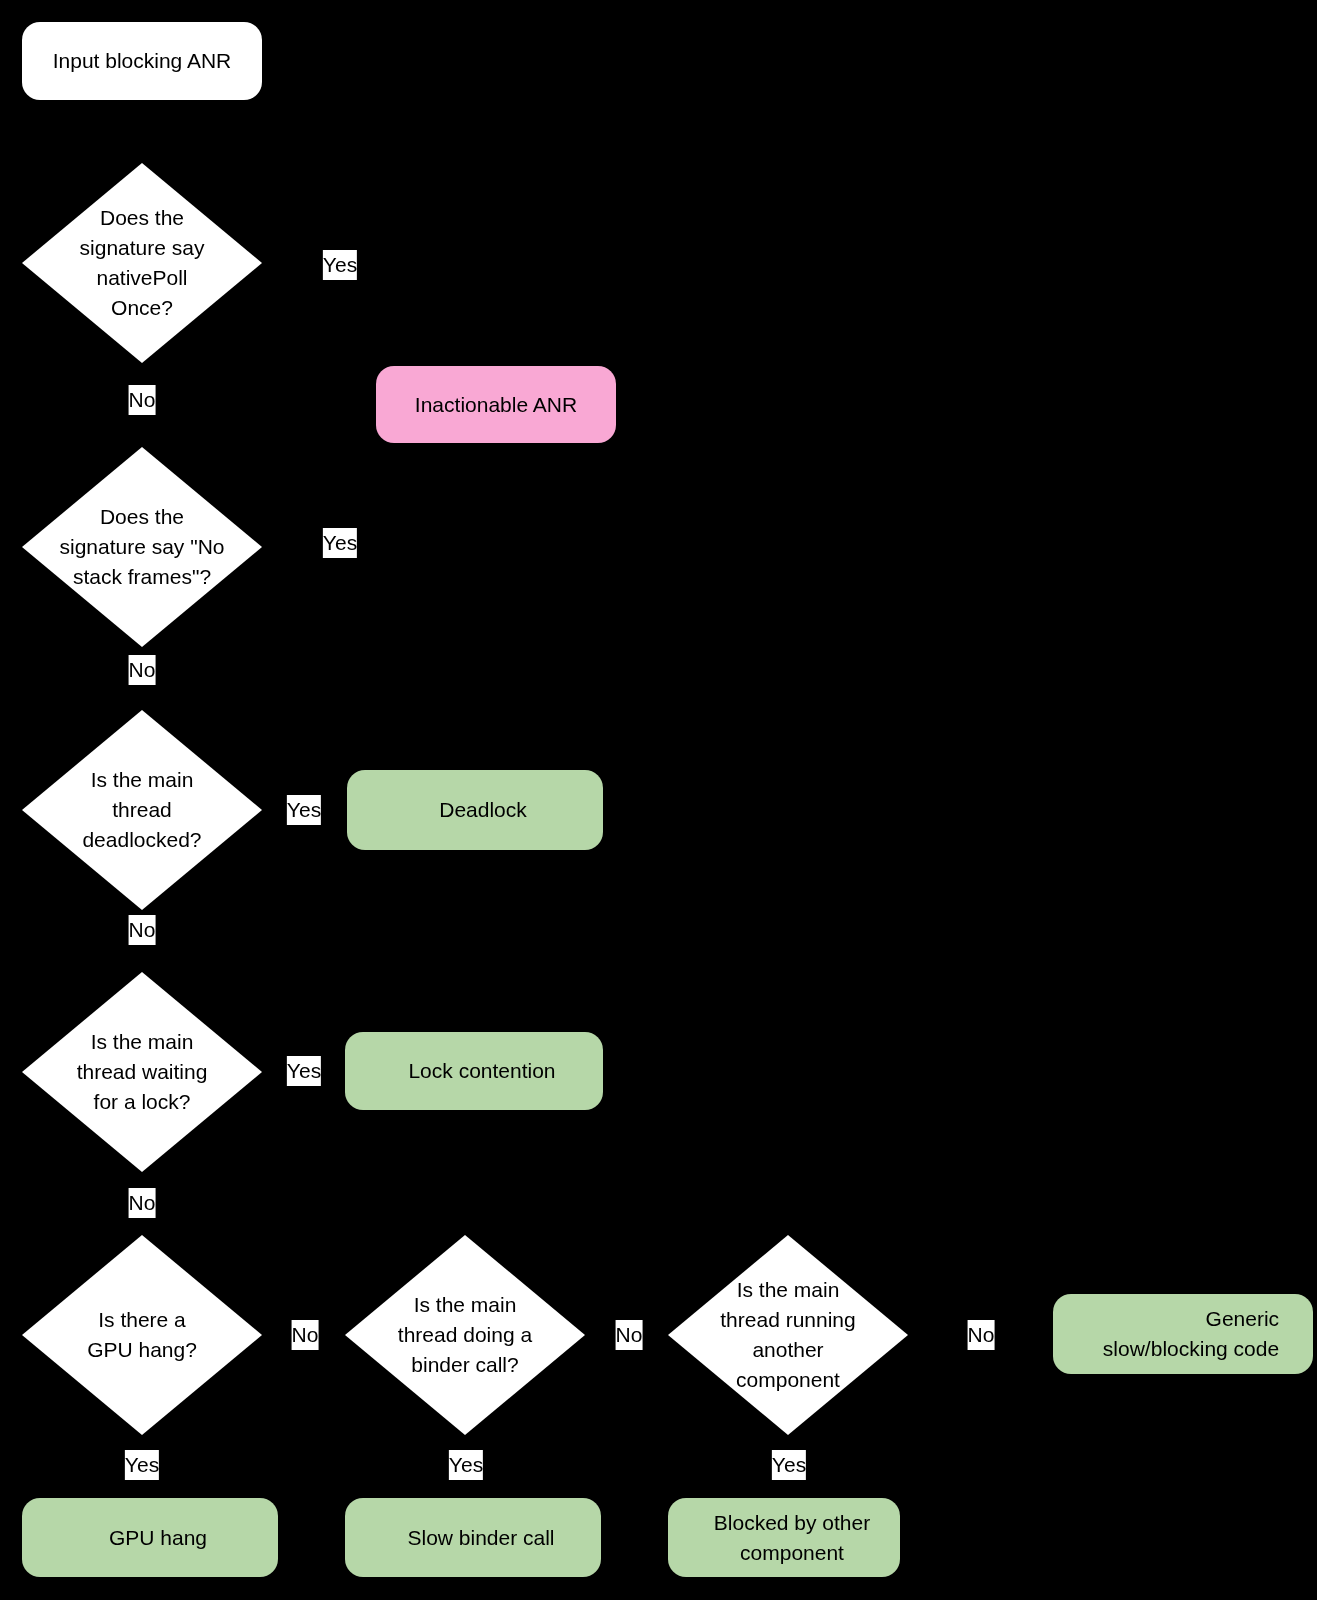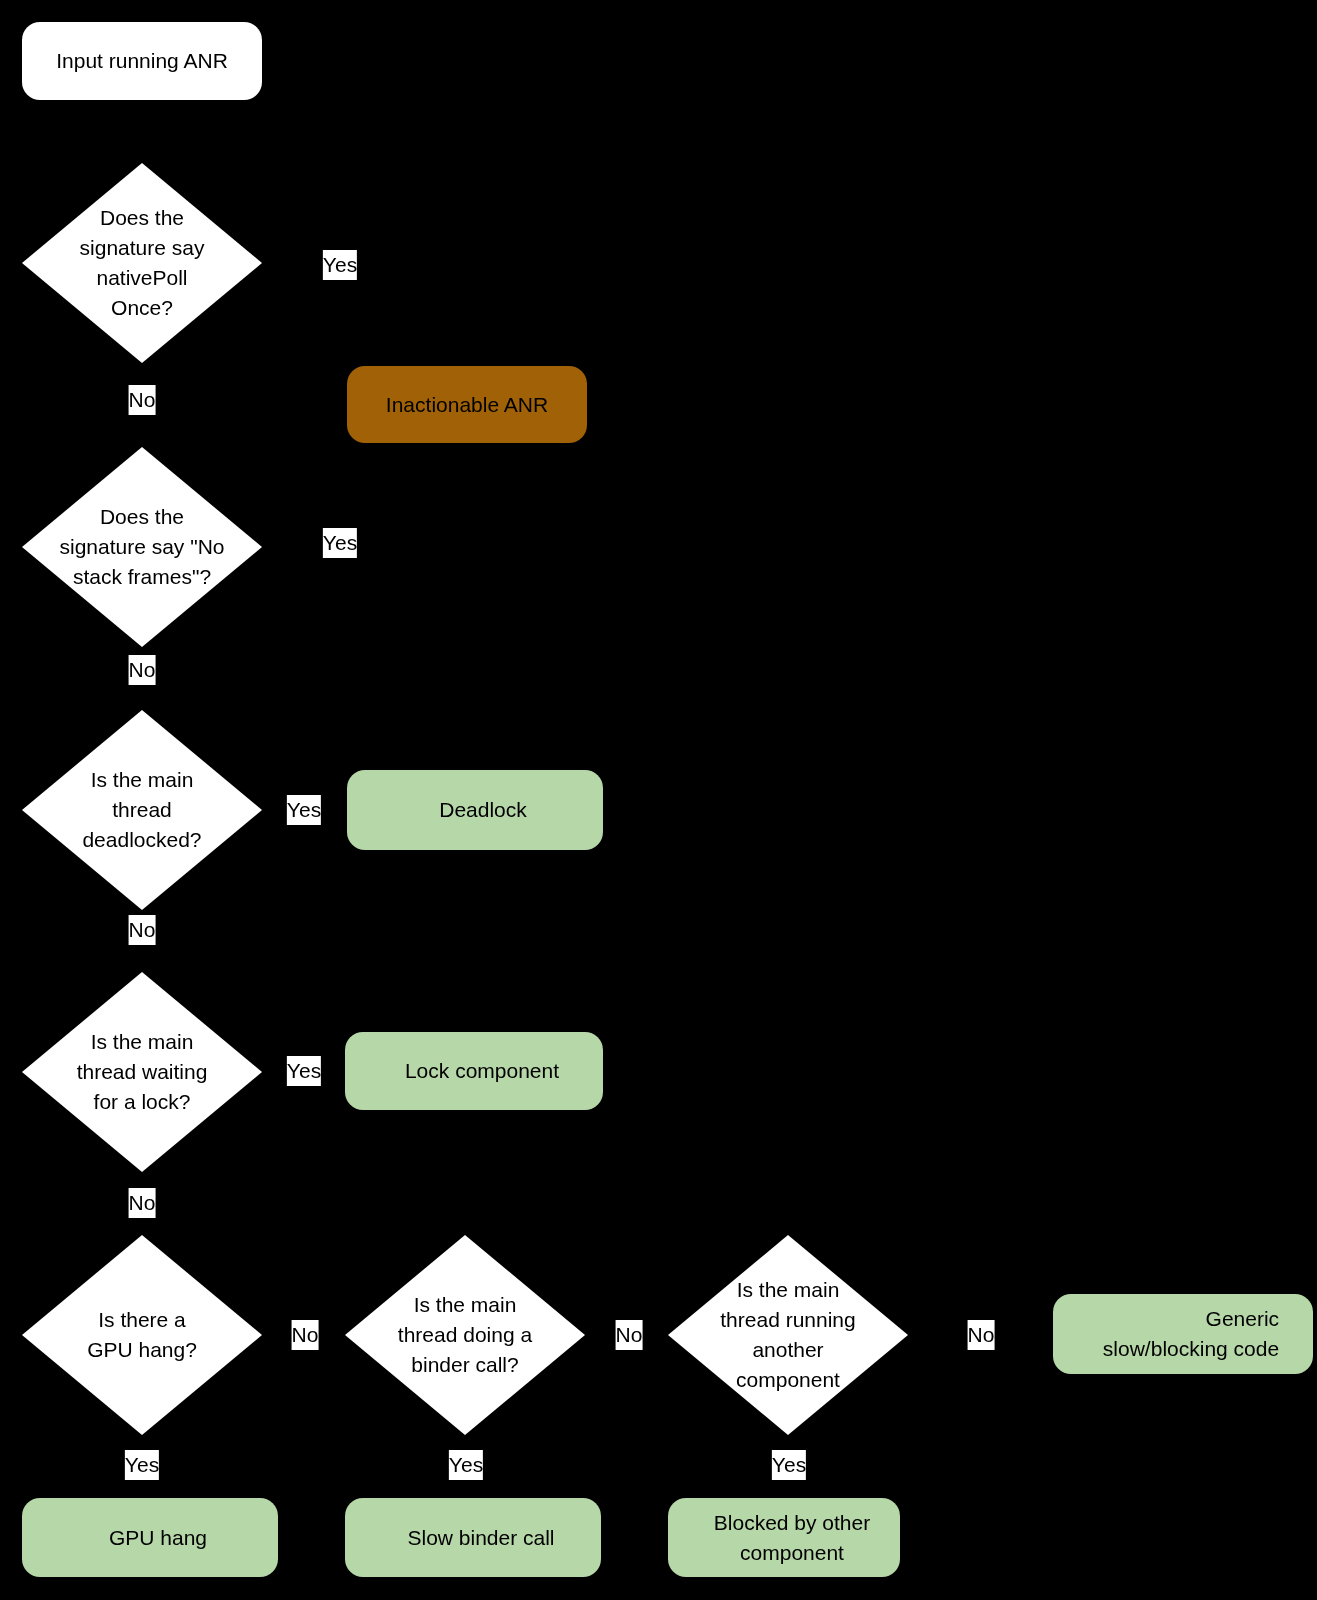--- a/index.html
+++ b/index.html
@@ -14,21 +14,21 @@
   .node {
     position: absolute;
     display: flex; align-items: center; justify-content: center;
     text-align: center;
     font-size: 21px; line-height: 30px;
     white-space: pre-line;
   }
   .rect   { border-radius: 18px; }
   .white  { background: #ffffff; }
   .green  { background: #b6d7a8; padding-left: 16px; }
-  .pink   { background: #a16207; }
+  .pink   { background: #f9a8d4; margin-left: 29px; }
   .diamond {
     width: 240px; height: 200px;
     background: #ffffff;
     clip-path: polygon(50% 0%, 100% 50%, 50% 100%, 0% 50%);
     padding: 0 28px; box-sizing: border-box;
   }
   .edge-label {
     position: absolute;
     transform: translateX(-50%);
     background: #ffffff;
@@ -66,21 +66,21 @@
   #no7  { left: 981px; top: 1320px; }
   #yes5 { left: 142px; top: 1450px; }
   #yes6 { left: 466px; top: 1450px; }
   #yes7 { left: 789px; top: 1450px; }
 </style>
 </head>
 <body>
 
 <div class="canvas">
 
-  <div id="start" class="node rect white">Input running ANR</div>
+  <div id="start" class="node rect white">Input blocking ANR</div>
 
   <div id="d1" class="node diamond">Does the
 signature say
 nativePoll
 Once?</div>
   <div id="d2" class="node diamond">Does the
 signature say "No
 stack frames"?</div>
   <div id="d3" class="node diamond">Is the main
 thread
@@ -93,21 +93,21 @@
   <div id="d6" class="node diamond">Is the main
 thread doing a
 binder call?</div>
   <div id="d7" class="node diamond">Is the main
 thread running
 another
 component</div>
 
   <div id="inactionable" class="node rect pink">Inactionable ANR</div>
   <div id="deadlock" class="node rect green">Deadlock</div>
-  <div id="lock" class="node rect green">Lock component</div>
+  <div id="lock" class="node rect green">Lock contention</div>
   <div id="generic" class="node rect green">Generic
 slow/blocking code</div>
   <div id="gpu" class="node rect green">GPU hang</div>
   <div id="slowbinder" class="node rect green">Slow binder call</div>
   <div id="blocked" class="node rect green">Blocked by other
 component</div>
 
   <span id="yes1" class="edge-label">Yes</span>
   <span id="no1" class="edge-label">No</span>
   <span id="yes2" class="edge-label">Yes</span>

